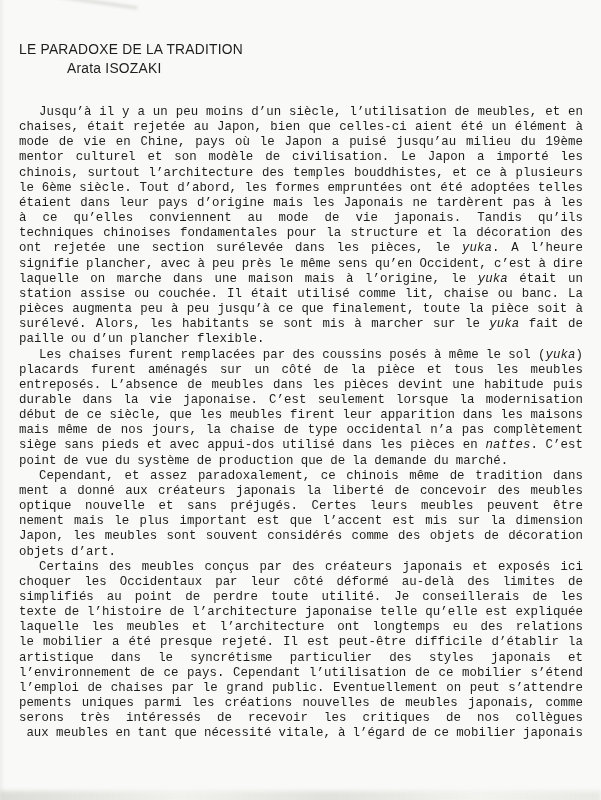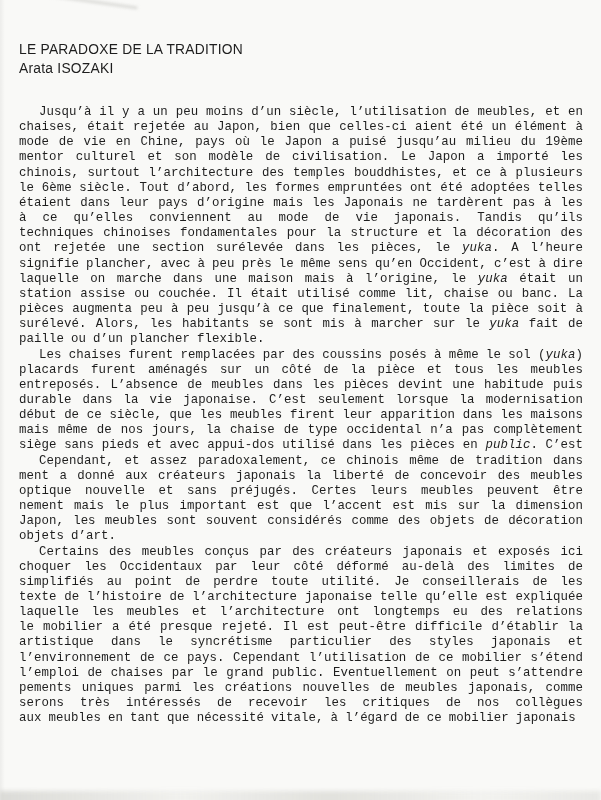--- a/index.html
+++ b/index.html
@@ -19,40 +19,40 @@
   }
   .title-block {
     position: absolute;
     left: 19px;
     top: 41px;
     font-size: 13.8px;
     line-height: 18.5px;
     letter-spacing: 0.25px;
   }
   .title-block .title { white-space: nowrap; }
-  .title-block .author { white-space: nowrap; }
+  .title-block .author { white-space: nowrap; margin-left: 48px; }
   .body-text {
     position: absolute;
     left: 19px;
     top: 105px;
     width: 564px;
     font-size: 12.4px;
     line-height: 15.16px;
     letter-spacing: 0.05px;
     word-spacing: -0.4px;
   }
   .line {
     height: 15.16px;
     overflow: hidden;
     text-align: justify;
     text-align-last: justify;
     font-family: Liberation Mono, monospace;
   }
   .line.last {
-    text-align: left;
+    text-align: right;
     text-align-last: left;
   }
   .line.indent { text-indent: 20px; }
   .line i { font-style: italic; }
   
   .artifact-top {
     position: absolute;
     left: -12px;
     top: -4px;
     width: 150px;
@@ -112,21 +112,22 @@
       <div class="line"><span>station assise ou couchée. Il était utilisé comme lit, chaise ou banc. La partie élevée des</span></div>
       <div class="line"><span>pièces augmenta peu à peu jusqu’à ce que finalement, toute la pièce soit à un niveau</span></div>
       <div class="line"><span>surélevé. Alors, les habitants se sont mis à marcher sur le </span><i>yuka</i><span> fait de souples nattes en</span></div>
       <div class="line last"><span>paille ou d’un plancher flexible.</span></div>
       <div class="line indent"><span>Les chaises furent remplacées par des coussins posés à même le sol (</span><i>yuka</i><span>) et les</span></div>
       <div class="line"><span>placards furent aménagés sur un côté de la pièce et tous les meubles portables y furent</span></div>
       <div class="line"><span>entreposés. L’absence de meubles dans les pièces devint une habitude puis une tradition</span></div>
       <div class="line"><span>durable dans la vie japonaise. C’est seulement lorsque la modernisation progressa, au</span></div>
       <div class="line"><span>début de ce siècle, que les meubles firent leur apparition dans les maisons japonaises</span></div>
       <div class="line"><span>mais même de nos jours, la chaise de type occidental n’a pas complètement détrôné le</span></div>
-      <div class="line"><span>siège sans pieds et avec appui-dos utilisé dans les pièces en </span><i>public</i><span>. C’est pourquoi les</span></div>
+      <div class="line"><span>siège sans pieds et avec appui-dos utilisé dans les pièces en </span><i>nattes</i><span>. C’est pourquoi les</span></div>
+      <div class="line last"><span>point de vue du système de production que de la demande du marché.</span></div>
       <div class="line indent"><span>Cependant, et assez paradoxalement, ce chinois même de tradition dans l’ameuble-</span></div>
       <div class="line"><span>ment a donné aux créateurs japonais la liberté de concevoir des meubles dans une</span></div>
       <div class="line"><span>optique nouvelle et sans préjugés. Certes leurs meubles peuvent être utilisés quotidien-</span></div>
       <div class="line"><span>nement mais le plus important est que l’accent est mis sur la dimension artistique. Au</span></div>
       <div class="line"><span>Japon, les meubles sont souvent considérés comme des objets de décoration ou des</span></div>
       <div class="line last"><span>objets d’art.</span></div>
       <div class="line indent"><span>Certains des meubles conçus par des créateurs japonais et exposés ici peuvent</span></div>
       <div class="line"><span>choquer les Occidentaux par leur côté déformé au-delà des limites de l’acceptable ou</span></div>
       <div class="line"><span>simplifiés au point de perdre toute utilité. Je conseillerais de les interpréter dans le con-</span></div>
       <div class="line"><span>texte de l’histoire de l’architecture japonaise telle qu’elle est expliquée ci-dessus, dans</span></div>

